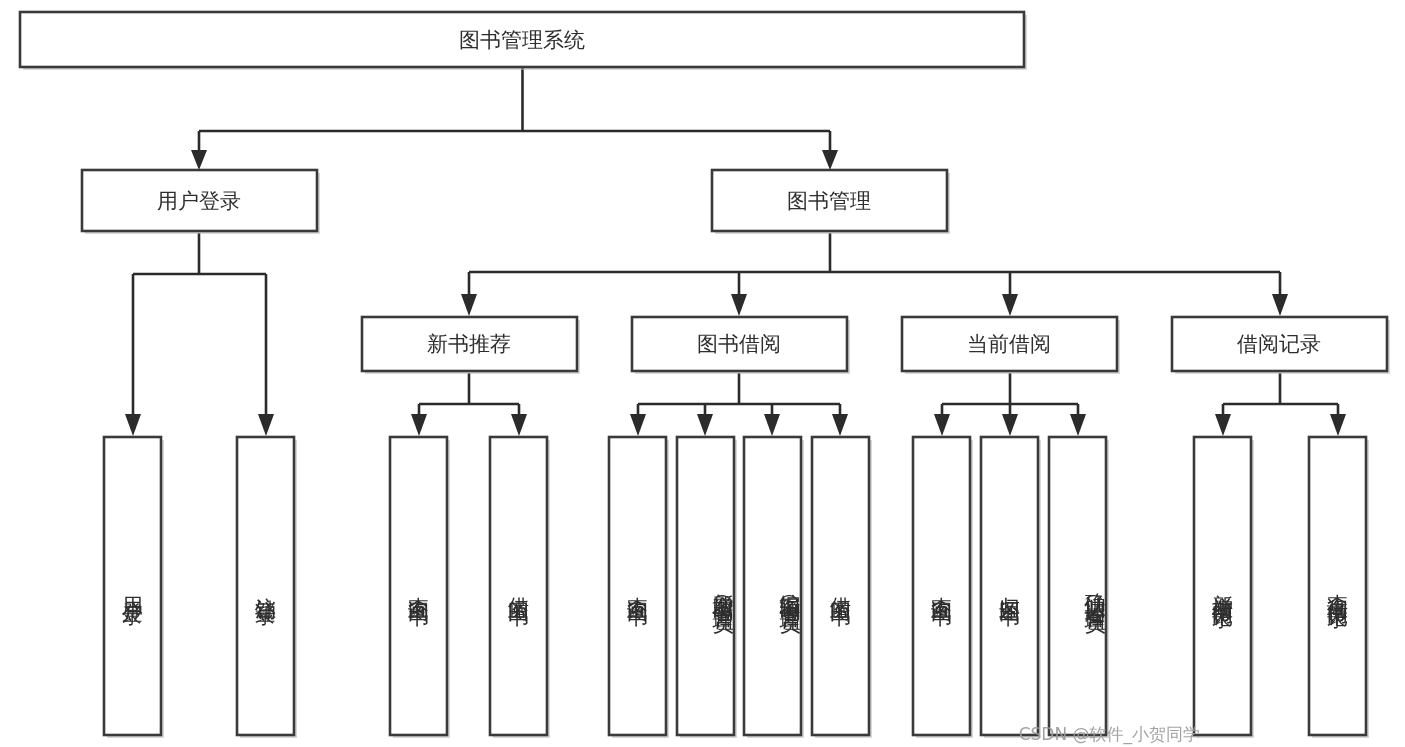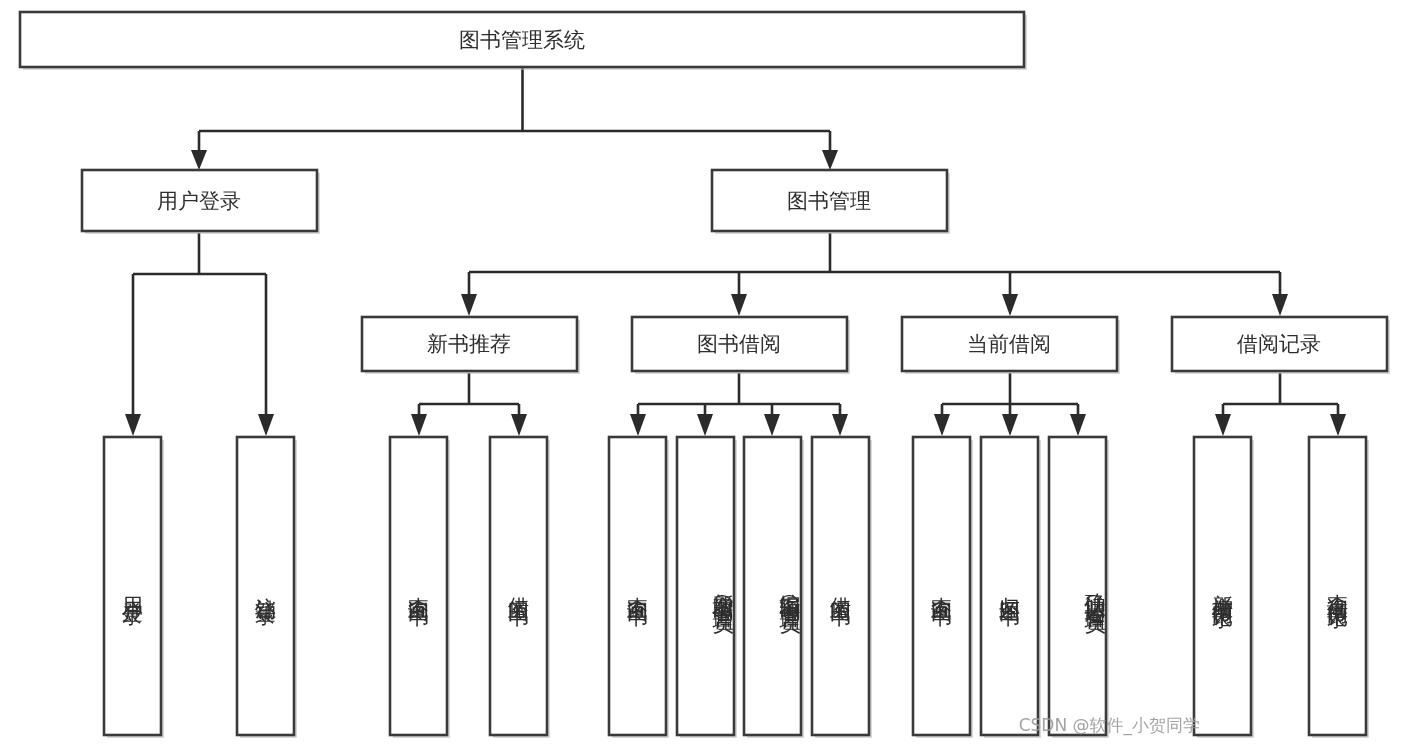--- a/index.html
+++ b/index.html
@@ -64,21 +64,21 @@
     letter-spacing: 3px;
     display: flex;
     align-items: center;
     justify-content: center;
     white-space: nowrap;
     pointer-events: none;
   }
   .watermark {
     position: absolute;
     right: 8px;
-    bottom: 10px;
+    bottom: 1px;
     font-family: "DejaVu Sans", "Liberation Sans", sans-serif;
     font-size: 17px;
     color: #9b9b9b;
     opacity: 0.92;
     white-space: nowrap;
   }
 </style>
 </head>
 <body>
 

